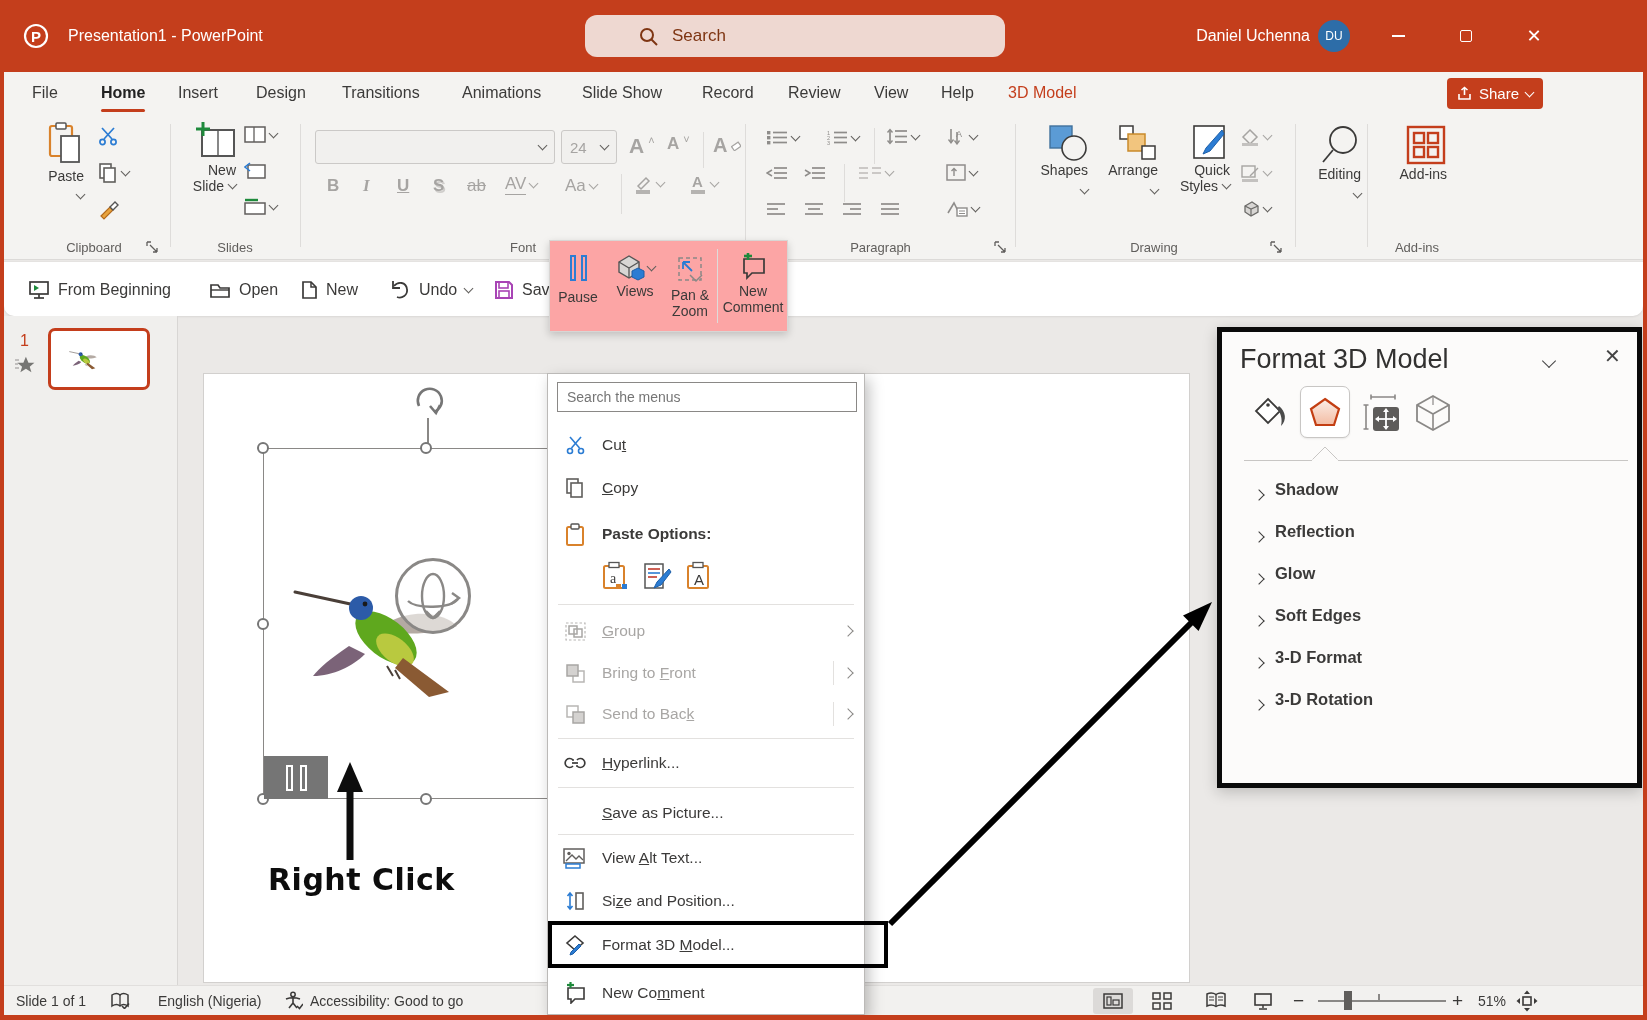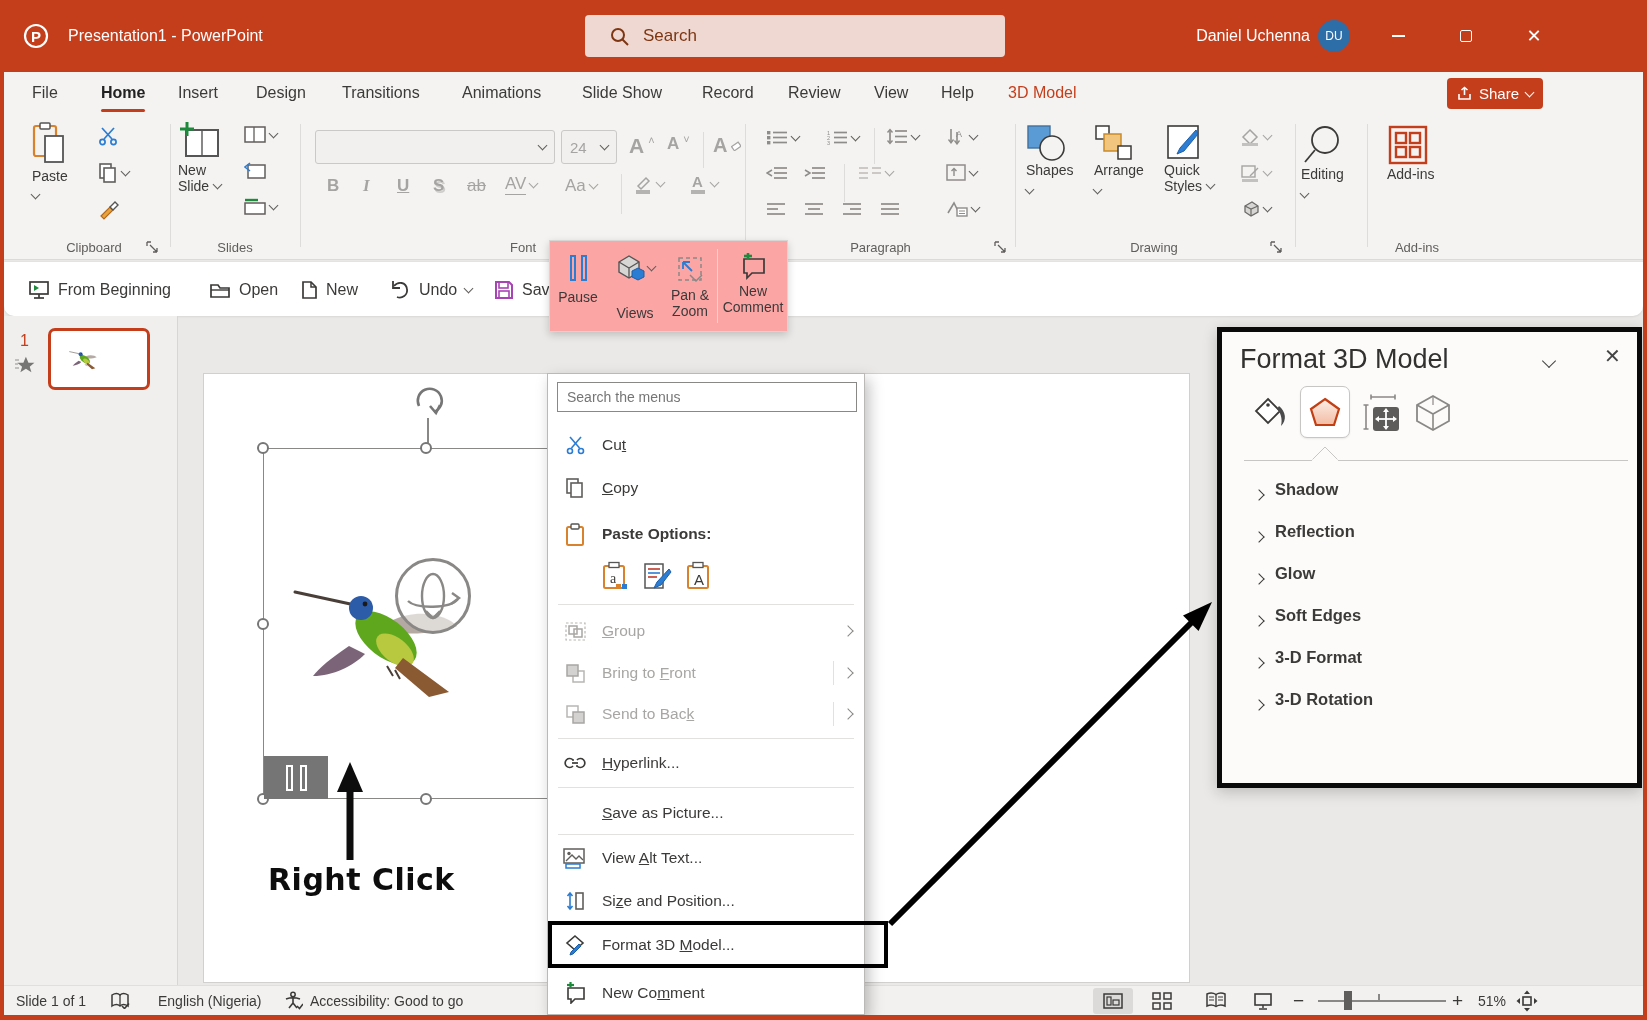--- a/index.html
+++ b/index.html
@@ -6,35 +6,35 @@
 html,body{background:#888}
 .app{position:relative;width:1647px;height:1020px;background:#EBE9E7;font-family:"Liberation Sans",sans-serif;overflow:hidden;-webkit-font-smoothing:antialiased}
 .ab{position:absolute}
 .flex{display:flex;align-items:center}
 .cd{display:inline-block;width:7px;height:7px;border-right:1.5px solid #605e5c;border-bottom:1.5px solid #605e5c;transform:rotate(45deg);margin-top:-3px}
 .cr{display:inline-block;width:8px;height:8px;border-right:1.6px solid #8a8886;border-bottom:1.6px solid #8a8886;transform:rotate(-45deg)}
 .vsep{position:absolute;top:10px;bottom:12px;width:1px;background:#dedcda}
 
 .titlebar{left:0;top:0;width:1647px;height:72px;background:var(--brand)}
 .tb-title{color:#fff;font-size:16px}
-.searchbox{left:585px;top:15px;width:420px;height:42px;background:var(--search_bg);border-radius:4px;display:flex;align-items:center;padding-left:25px;gap:14px;color:var(--brand_dark);font-size:17px}
+.searchbox{left:585px;top:15px;width:420px;height:42px;background:var(--search_bg);border-radius:12px;display:flex;align-items:center;padding-left:54px;gap:14px;color:var(--brand_dark);font-size:17px}
 .winbtn{width:46px;height:40px;display:flex;align-items:center;justify-content:center;color:#fff}
 
 .tabrow{left:0;top:72px;width:1647px;height:42px;background:#F4F3F1}
 .tab{position:absolute;top:0;height:42px;display:flex;align-items:center;font-size:16px;color:#3b3a39;padding:4px 2px}
 .tab.active{font-weight:bold;color:#222}
 .tab.active::after{content:"";position:absolute;left:2px;right:2px;bottom:2px;height:3px;background:var(--brand);border-radius:2px}
 .tab.ctx{color:var(--brand)}
 .sharebtn{left:1447px;top:6px;width:96px;height:31px;background:var(--brand);border-radius:4px;color:#fff;display:flex;align-items:center;justify-content:center;gap:7px;font-size:15px}
 
 .ribbon{left:0;top:114px;width:1647px;height:146px;background:#F4F3F1;border-bottom:1px solid #DCDAD8}
 .grp{position:absolute;top:0;height:146px}
 .glbl{position:absolute;bottom:5px;left:0;right:0;text-align:center;font-size:13px;color:#605e5c}
 .launch{position:absolute;bottom:6px;width:13px;height:13px;color:#605e5c}
-.bigbtn{position:absolute;display:flex;flex-direction:column;align-items:flex-start;font-size:14px;color:#3b3a39}
+.bigbtn{position:absolute;display:flex;flex-direction:column;align-items:flex-end;font-size:14px;color:#3b3a39}
 .smbtn{position:absolute;display:flex;align-items:center;gap:4px}
 .fletter{font-size:17px;color:#a6a4a2;font-weight:bold}
 .combob{position:absolute;background:#F1F0EE;border:1px solid #CBC9C7;border-radius:3px;display:flex;align-items:center;color:#a6a4a2;font-size:15px}
 
 .qat{left:4px;top:261px;width:1639px;height:55px;background:#fff;border-top:1px solid #E5E3E1;border-radius:0 0 10px 10px;box-shadow:0 1px 2px rgba(0,0,0,.08)}
 .qbtn{position:absolute;top:0;height:55px;display:flex;align-items:center;gap:8px;font-size:16px;color:#3b3a39}
 
 .ftb{left:549px;top:240px;width:239px;height:92px;background:#fca5a5;border:1px solid #D8D6D4;box-shadow:0 3px 8px rgba(0,0,0,.18);z-index:30}
 .ftb .it{position:absolute;top:0;height:92px;display:flex;flex-direction:column;align-items:center;justify-content:flex-start;padding-top:12px;font-size:14px;color:#3b3a39}
 
@@ -551,21 +551,21 @@
     </div>
     <div class="it" style="left:56px;width:58px">
       <div class="flex" style="height:30px;gap:3px">
         <svg width="30" height="30">
             <path d="M4 9 L14 3 L24 9 L24 19 L14 25 L4 19 Z" fill="#d8d6d4" stroke="#555" stroke-width="1.4"></path>
             <path d="M4 9 L14 15 L24 9 M14 15 L14 25" fill="none" stroke="#555" stroke-width="1.3"></path>
             <path d="M17 18 L23 15 L29 18 L29 24 L23 27 L17 24 Z" fill="#2B7CD3" stroke="#1d5fa8" stroke-width="1"></path>
           </svg>
         <span class="cd"></span>
       </div>
-      <span style="margin-top:22px">Views</span>
+      <span style="margin-top:0">Views</span>
     </div>
     <div class="it" style="left:114px;width:52px">
       <svg width="28" height="30" style="margin-top:2px">
           <rect x="3" y="3" width="22" height="22" fill="none" stroke="#8a8886" stroke-width="1.5" stroke-dasharray="4 3"></rect>
           <path d="M16 16 L7 7 M7 7 h7 M7 7 v7" fill="none" stroke="#2B7CD3" stroke-width="1.8"></path>
           <path d="M14 20 L20 26 L26 20" fill="none" stroke="#8a8886" stroke-width="1.5"></path>
         </svg>
       <span style="margin-top:2px;line-height:1.15;text-align:center"><span>Pan &amp;</span><br><span>Zoom</span></span>
     </div>
     <div class="vsep" style="left:167px;top:8px;bottom:8px"></div>

